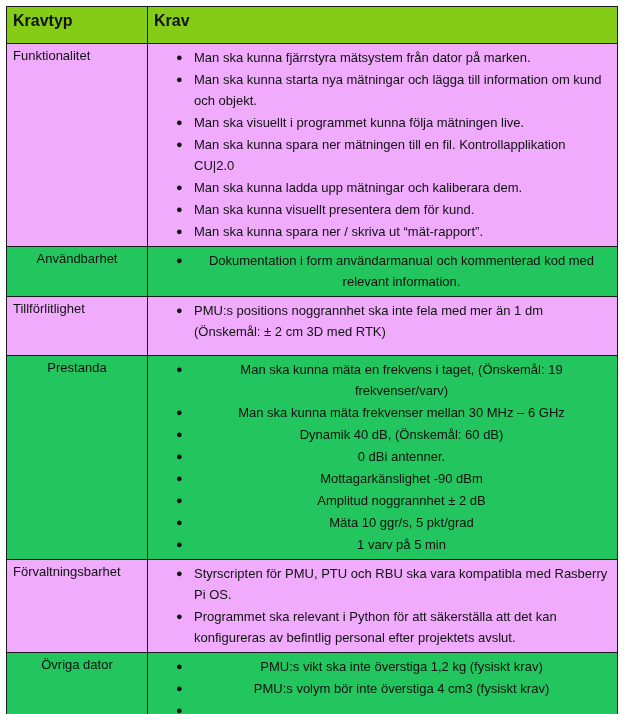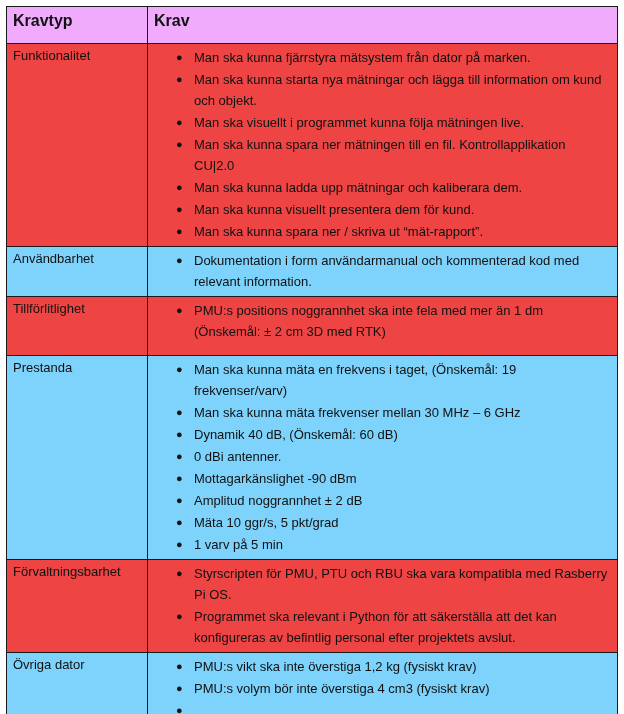--- a/index.html
+++ b/index.html
@@ -7,24 +7,24 @@
   table.req {
     position:absolute; left:6px; top:6px; width:611px;
     border-collapse:collapse; table-layout:fixed;
     font-size:13px; color:#111;
   }
   table.req td, table.req th {
     border:1.5px solid #1a1a1a; vertical-align:top; padding:0;
   }
   col.c1 { width:141px; }
   col.c2 { width:470px; }
-  th { background:#f0abfc; text-align:left; font-weight:bold; font-size:16px; height:36px; }
+  th { background:#84cc16; text-align:left; font-weight:bold; font-size:16px; height:36px; }
   th .h { padding:5px 6px; display:block; }
-  tr.dark td { background:#ef4444; }
-  tr.light td { background:#7dd3fc; }
+  tr.dark td { background:#f0abfc; }
+  tr.light td { background:#22c55e;text-align:center; }
   .type { padding:4px 6px; display:block; }
   ul.items { margin:0; padding:3px 8px 3px 0; list-style:none; }
   ul.items li { position:relative; padding-left:46px; line-height:21px; margin-bottom:1px; }
   ul.items li .bullet { position:absolute; left:28px; top:0; font-size:11px; }
 </style>
 </head>
 <body>
 
 <table class="req">
   <colgroup>

